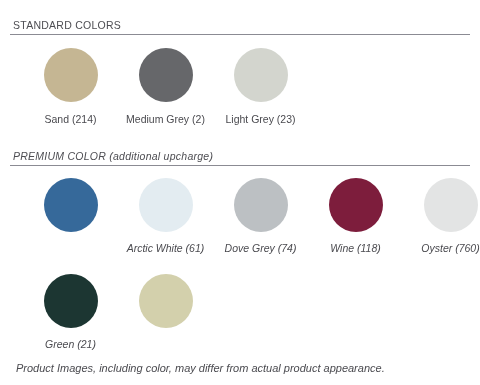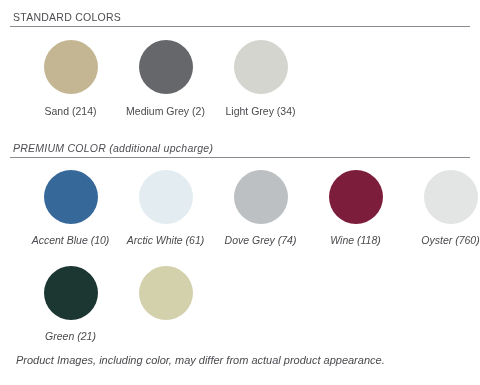--- a/index.html
+++ b/index.html
@@ -70,21 +70,21 @@
   }
 
   
   #standard-rows .swatch-dot { margin-top: 13px; }
   #standard-rows .swatch-label { margin-top: 12px; }
 
   #premium-rows .swatch-dot { margin-top: 12px; }
   #premium-rows .swatch-label { margin-top: 11px; }
   #premium-rows .swatch-row + .swatch-row { margin-top: 8px; }
 
-  #section-standard { margin-top: 11px; }
+  #section-standard { margin-top: 19px; }
   #section-premium  { margin-top: 24px; font-style: italic; }
 
   
   .footer-note {
     position: absolute;
     left: 16px;
     bottom: 30px;
     font-style: italic;
     font-size: 11px;
     color: #4a4a4f;
@@ -108,38 +108,37 @@
           <span class="swatch-label">Sand (214)</span>
         </div>
 
         <div class="swatch-cell">
           <span class="swatch-dot" style="background: rgb(102, 103, 106);"></span>
           <span class="swatch-label">Medium Grey (2)</span>
         </div>
 
         <div class="swatch-cell">
           <span class="swatch-dot" style="background: rgb(211, 213, 206);"></span>
-          <span class="swatch-label">Light Grey (34)</span>
+          <span class="swatch-label">Light Grey (23)</span>
         </div>
 
       </div>
     </div>
   </div>
 
   <div class="section" id="section-premium">
     <div class="section-header">PREMIUM COLOR (additional upcharge)</div>
     <div class="section-rule" style="background: rgb(139, 139, 147);"></div>
 
     <div id="premium-rows">
 
       <div class="swatch-row">
 
         <div class="swatch-cell">
           <span class="swatch-dot" style="background: rgb(54, 105, 154);"></span>
-          <span class="swatch-label">Accent Blue (10)</span>
         </div>
 
         <div class="swatch-cell">
           <span class="swatch-dot" style="background: rgb(227, 236, 241);"></span>
           <span class="swatch-label">Arctic White (61)</span>
         </div>
 
         <div class="swatch-cell">
           <span class="swatch-dot" style="background: rgb(188, 192, 195);"></span>
           <span class="swatch-label">Dove Grey (74)</span>

